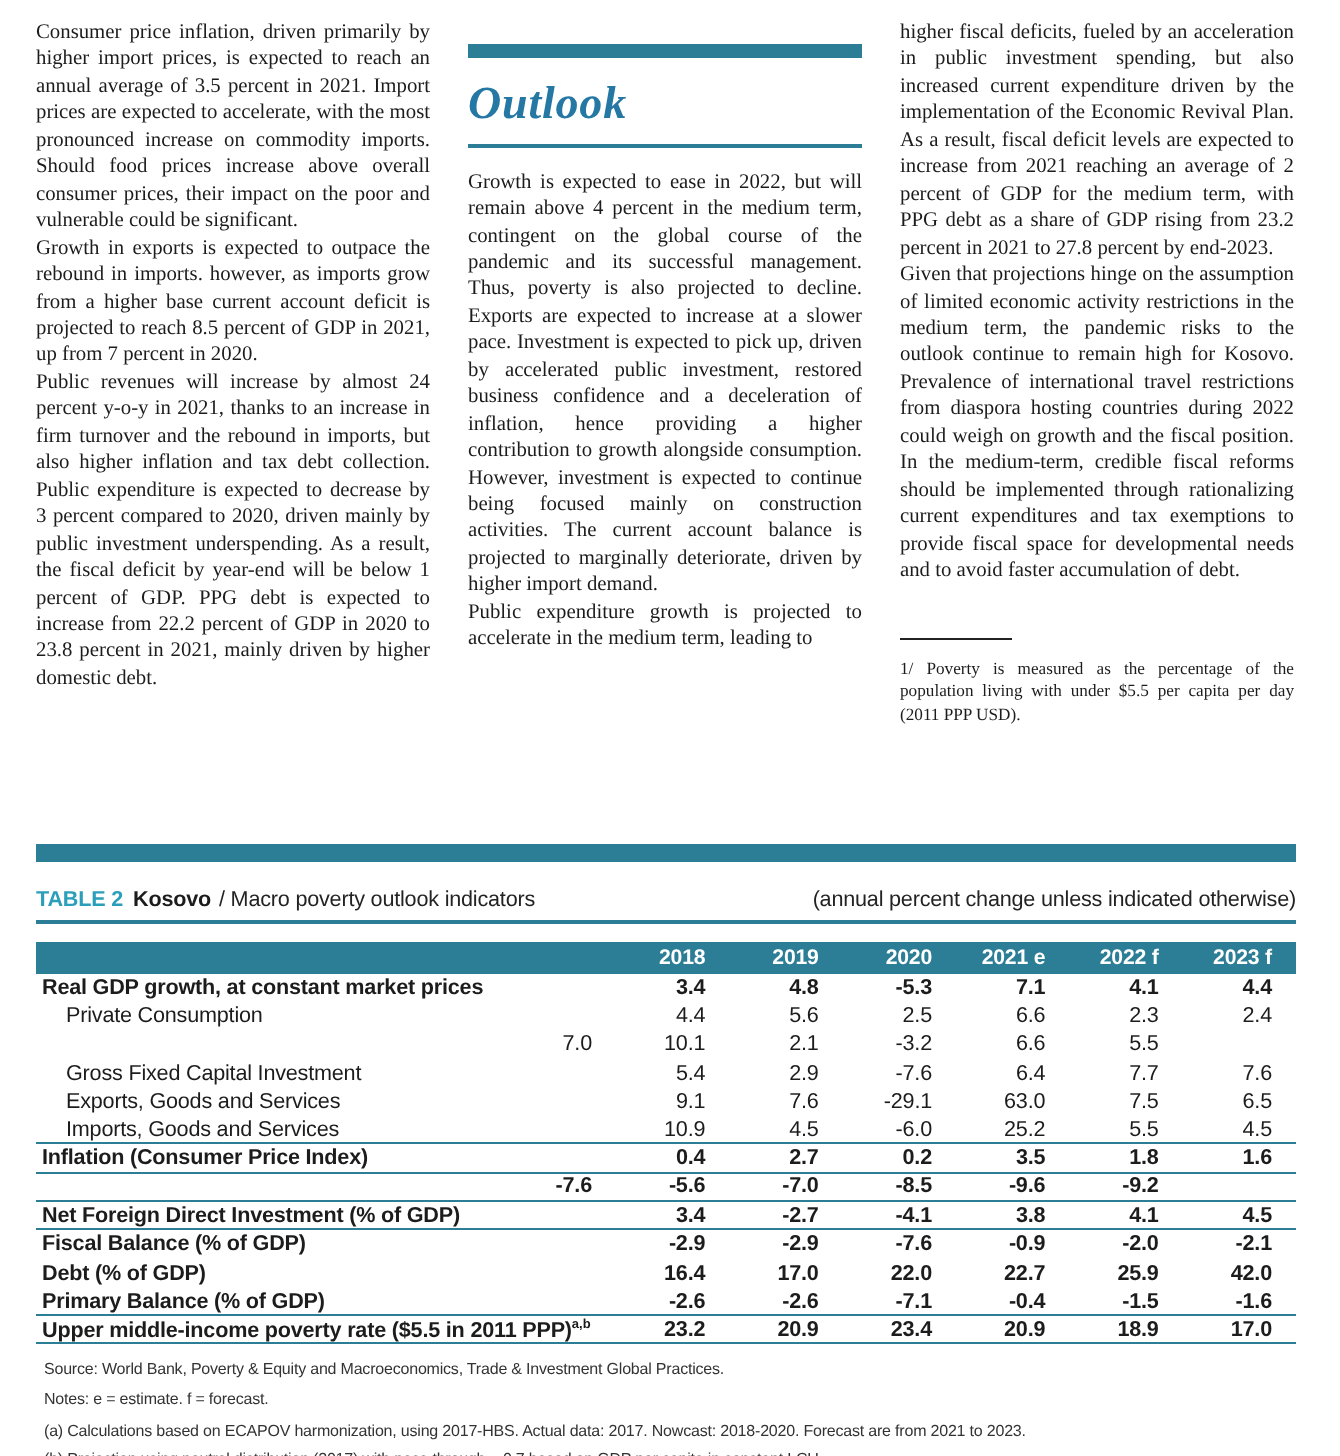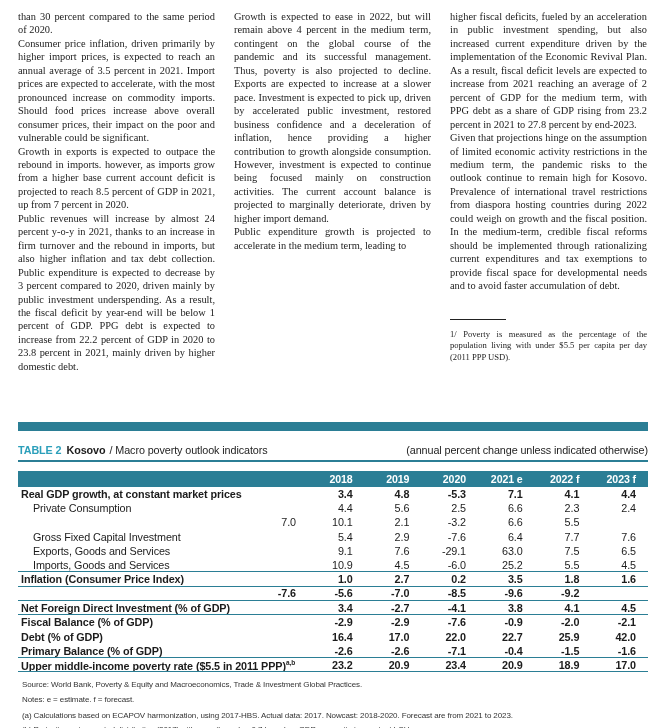--- a/index.html
+++ b/index.html
@@ -56,28 +56,32 @@
   .notes .gap{margin-top:5px;}
 </style>
 </head>
 <body>
 
 <div class="page">
 
   <div class="columns">
     <div class="col">
       <div id="col-left">
-          <p class="body-p">than 30 percent compared to the same period of 2020.</p>
           <p class="body-p">Consumer price inflation, driven primarily by higher import prices, is expected to reach an annual average of 3.5 percent in 2021. Import prices are expected to accelerate, with the most pronounced increase on commodity imports. Should food prices increase above overall consumer prices, their impact on the poor and vulnerable could be significant.</p>
           <p class="body-p">Growth in exports is expected to outpace the rebound in imports. however, as imports grow from a higher base current account deficit is projected to reach 8.5 percent of GDP in 2021, up from 7 percent in 2020.</p>
           <p class="body-p">Public revenues will increase by almost 24 percent y-o-y in 2021, thanks to an increase in firm turnover and the rebound in imports, but also higher inflation and tax debt collection. Public expenditure is expected to decrease by 3 percent compared to 2020, driven mainly by public investment underspending. As a result, the fiscal deficit by year-end will be below 1 percent of GDP. PPG debt is expected to increase from 22.2 percent of GDP in 2020 to 23.8 percent in 2021, mainly driven by higher domestic debt.</p>
         </div>
     </div>
 
     <div class="col">
+      <div class="outlook-block">
+        <div class="outlook-bar"></div>
+        <div class="outlook-heading">Outlook</div>
+        <div class="outlook-rule"></div>
+      </div>
       <div id="col-mid-after">
           <p class="body-p">Growth is expected to ease in 2022, but will remain above 4 percent in the medium term, contingent on the global course of the pandemic and its successful management. Thus, poverty is also projected to decline. Exports are expected to increase at a slower pace. Investment is expected to pick up, driven by accelerated public investment, restored business confidence and a deceleration of inflation, hence providing a higher contribution to growth alongside consumption. However, investment is expected to continue being focused mainly on construction activities. The current account balance is projected to marginally deteriorate, driven by higher import demand.</p>
           <p class="body-p">Public expenditure growth is projected to accelerate in the medium term, leading to</p>
         </div>
     </div>
 
     <div class="col">
       <div id="col-right">
           <p class="body-p">higher fiscal deficits, fueled by an acceleration in public investment spending, but also increased current expenditure driven by the implementation of the Economic Revival Plan. As a result, fiscal deficit levels are expected to increase from 2021 reaching an average of 2 percent of GDP for the medium term, with PPG debt as a share of GDP rising from 23.2 percent in 2021 to 27.8 percent by end-2023.</p>
           <p class="body-p">Given that projections hinge on the assumption of limited economic activity restrictions in the medium term, the pandemic risks to the outlook continue to remain high for Kosovo. Prevalence of international travel restrictions from diaspora hosting countries during 2022 could weigh on growth and the fiscal position. In the medium-term, credible fiscal reforms should be implemented through rationalizing current expenditures and tax exemptions to provide fiscal space for developmental needs and to avoid faster accumulation of debt.</p>
@@ -157,21 +161,21 @@
           <div class="cell label">Imports, Goods and Services</div>
           <div class="cell num">10.9</div>
           <div class="cell num">4.5</div>
           <div class="cell num">-6.0</div>
           <div class="cell num">25.2</div>
           <div class="cell num">5.5</div>
           <div class="cell num">4.5</div>
         </div>
         <div class="trow bold rule">
           <div class="cell label">Inflation (Consumer Price Index)</div>
-          <div class="cell num">1.0</div>
+          <div class="cell num">0.4</div>
           <div class="cell num">2.7</div>
           <div class="cell num">0.2</div>
           <div class="cell num">3.5</div>
           <div class="cell num">1.8</div>
           <div class="cell num">1.6</div>
         </div>
         <div class="trow bold rule">
           <div class="cell num">-7.6</div>
           <div class="cell num">-5.6</div>
           <div class="cell num">-7.0</div>

